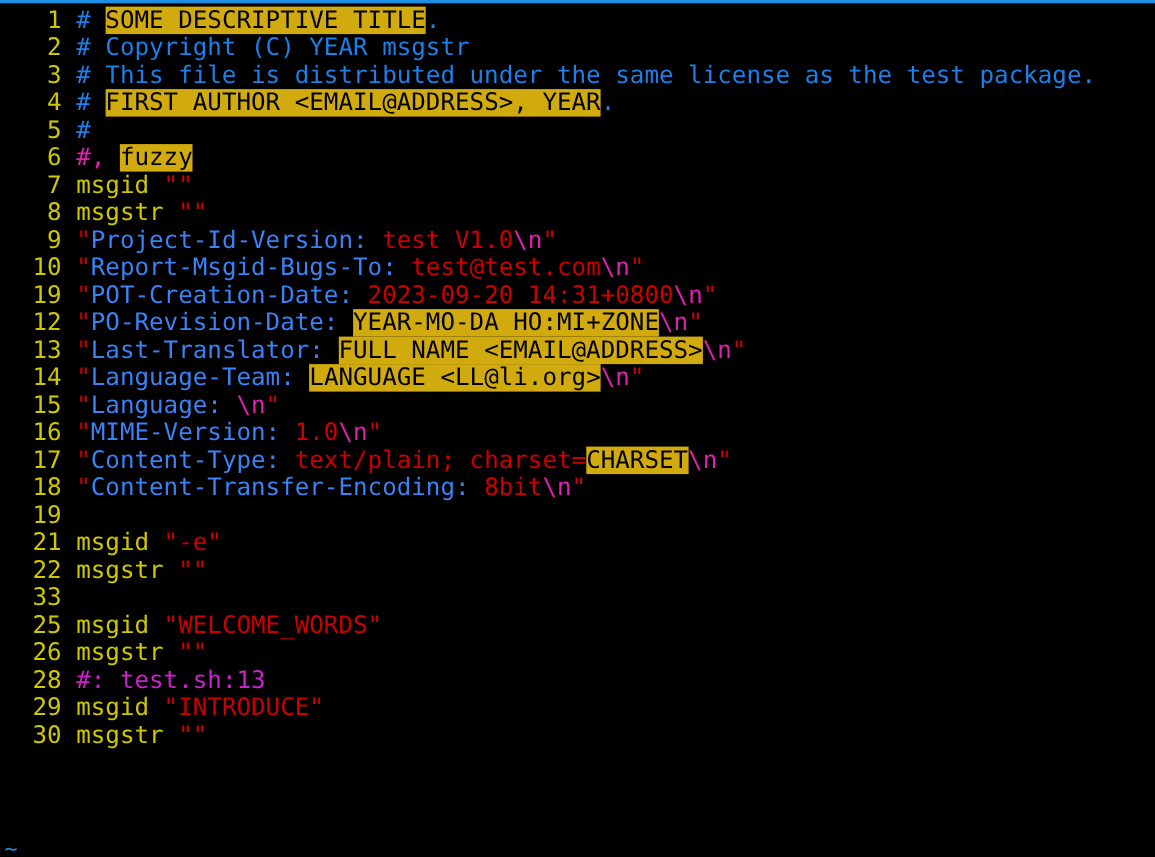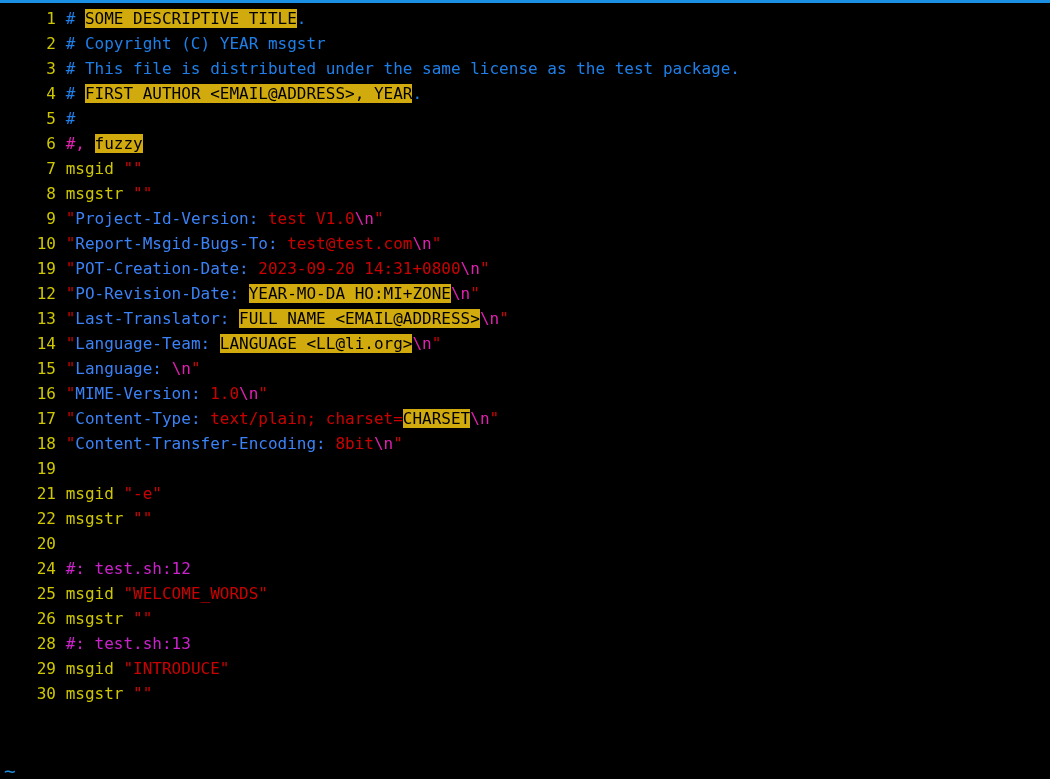--- a/index.html
+++ b/index.html
@@ -29,21 +29,21 @@
     position: absolute;
     top: 3px;
     left: 0;
     width: 1050px;
   }
 
   .line {
     height: 25px;
     line-height: 25px;
     white-space: pre;
-    font-size: 16px;
+    font-size: 22px;
     letter-spacing: 0px;
     padding-left: 4px;
     box-sizing: border-box;
   }
 
   .ln {
     color: #cfc800;
     display: inline-block;
     width: 52px;
     text-align: right;
@@ -97,22 +97,21 @@
       <div class="line"><span class="ln">12</span><span class="gap"> </span><span class="c-str">"</span><span class="c-hdr">PO-Revision-Date:</span><span class="c-str"> </span><span class="hl">YEAR-MO-DA HO:MI+ZONE</span><span class="c-esc">\n</span><span class="c-str">"</span></div>
       <div class="line"><span class="ln">13</span><span class="gap"> </span><span class="c-str">"</span><span class="c-hdr">Last-Translator:</span><span class="c-str"> </span><span class="hl">FULL NAME &lt;EMAIL@ADDRESS&gt;</span><span class="c-esc">\n</span><span class="c-str">"</span></div>
       <div class="line"><span class="ln">14</span><span class="gap"> </span><span class="c-str">"</span><span class="c-hdr">Language-Team:</span><span class="c-str"> </span><span class="hl">LANGUAGE &lt;LL@li.org&gt;</span><span class="c-esc">\n</span><span class="c-str">"</span></div>
       <div class="line"><span class="ln">15</span><span class="gap"> </span><span class="c-str">"</span><span class="c-hdr">Language:</span><span class="c-str"> </span><span class="c-esc">\n</span><span class="c-str">"</span></div>
       <div class="line"><span class="ln">16</span><span class="gap"> </span><span class="c-str">"</span><span class="c-hdr">MIME-Version:</span><span class="c-str"> </span><span class="c-str">1.0</span><span class="c-esc">\n</span><span class="c-str">"</span></div>
       <div class="line"><span class="ln">17</span><span class="gap"> </span><span class="c-str">"</span><span class="c-hdr">Content-Type:</span><span class="c-str"> </span><span class="c-str">text/plain; charset=</span><span class="hl">CHARSET</span><span class="c-esc">\n</span><span class="c-str">"</span></div>
       <div class="line"><span class="ln">18</span><span class="gap"> </span><span class="c-str">"</span><span class="c-hdr">Content-Transfer-Encoding:</span><span class="c-str"> </span><span class="c-str">8bit</span><span class="c-esc">\n</span><span class="c-str">"</span></div>
       <div class="line"><span class="ln">19</span><span class="gap"> </span></div>
       <div class="line"><span class="ln">21</span><span class="gap"> </span><span class="c-kw">msgid</span><span class="c-str"> </span><span class="c-str">"-e"</span></div>
       <div class="line"><span class="ln">22</span><span class="gap"> </span><span class="c-kw">msgstr</span><span class="c-str"> </span><span class="c-str">""</span></div>
-      <div class="line"><span class="ln">20</span><span class="gap"> </span></div>
-      <div class="line"><span class="ln">24</span><span class="gap"> </span><span class="c-ref">#:</span><span class="c-ref"> </span><span class="c-ref">test.sh:12</span></div>
+      <div class="line"><span class="ln">33</span><span class="gap"> </span></div>
       <div class="line"><span class="ln">25</span><span class="gap"> </span><span class="c-kw">msgid</span><span class="c-str"> </span><span class="c-str">"WELCOME_WORDS"</span></div>
       <div class="line"><span class="ln">26</span><span class="gap"> </span><span class="c-kw">msgstr</span><span class="c-str"> </span><span class="c-str">""</span></div>
       <div class="line"><span class="ln">28</span><span class="gap"> </span><span class="c-ref">#:</span><span class="c-ref"> </span><span class="c-ref">test.sh:13</span></div>
       <div class="line"><span class="ln">29</span><span class="gap"> </span><span class="c-kw">msgid</span><span class="c-str"> </span><span class="c-str">"INTRODUCE"</span></div>
       <div class="line"><span class="ln">30</span><span class="gap"> </span><span class="c-kw">msgstr</span><span class="c-str"> </span><span class="c-str">""</span></div>
     </div>
   <div id="tilde" class="c-tilde">~</div>
 </div>
 
 </body></html>

